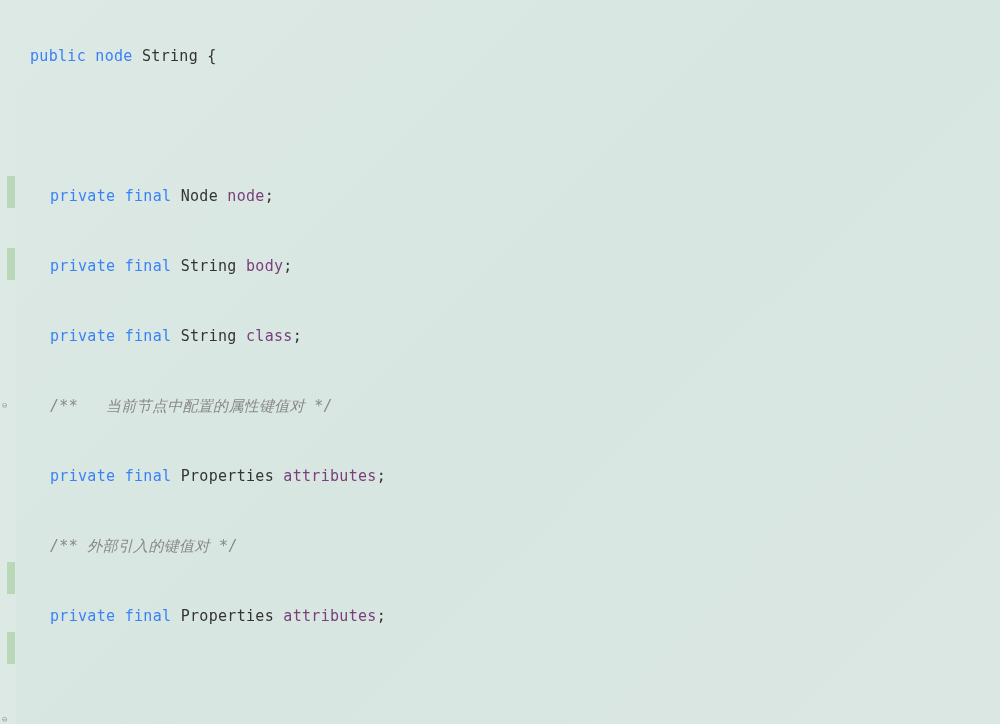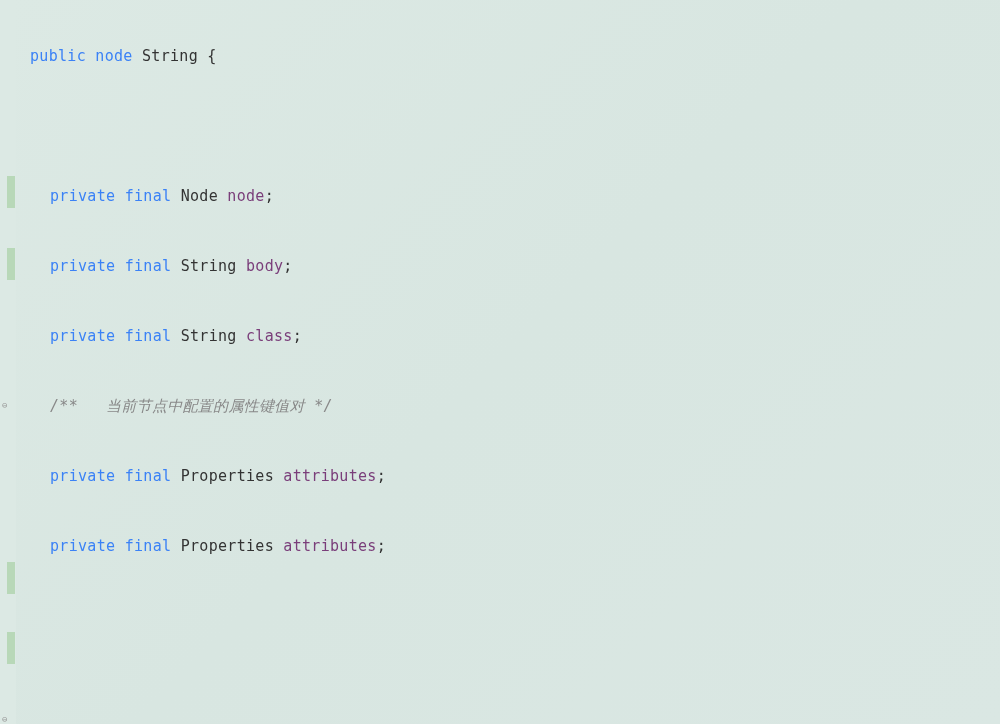--- a/index.html
+++ b/index.html
@@ -82,20 +82,21 @@
 </div>
 
 <div class="code-area">
 <span class="line"><span class="kw">public</span> <span class="kw">node</span> <span class="type">String</span> <span class="plain">{</span></span>
 <span class="line"></span>
 <span class="line indent1"><span class="kw">private</span> <span class="kw">final</span> <span class="type">Node</span> <span class="field">node</span><span class="plain">;</span></span>
 <span class="line indent1"><span class="kw">private</span> <span class="kw">final</span> <span class="type">String</span> <span class="field">body</span><span class="plain">;</span></span>
 <span class="line indent1"><span class="kw">private</span> <span class="kw">final</span> <span class="type">String</span> <span class="field">class</span><span class="plain">;</span></span>
 <span class="line indent1"><span class="comment">/**   当前节点中配置的属性键值对 */</span></span>
 <span class="line indent1"><span class="kw">private</span> <span class="kw">final</span> <span class="type">Properties</span> <span class="field">attributes</span><span class="plain">;</span></span>
+<span class="line indent1"><span class="comment">/** 外部引入的键值对 */</span></span>
 <span class="line indent1"><span class="kw">private</span> <span class="kw">final</span> <span class="type">Properties</span> <span class="field">attributes</span><span class="plain">;</span></span>
 
 
 
 
 
 
 
 
 

